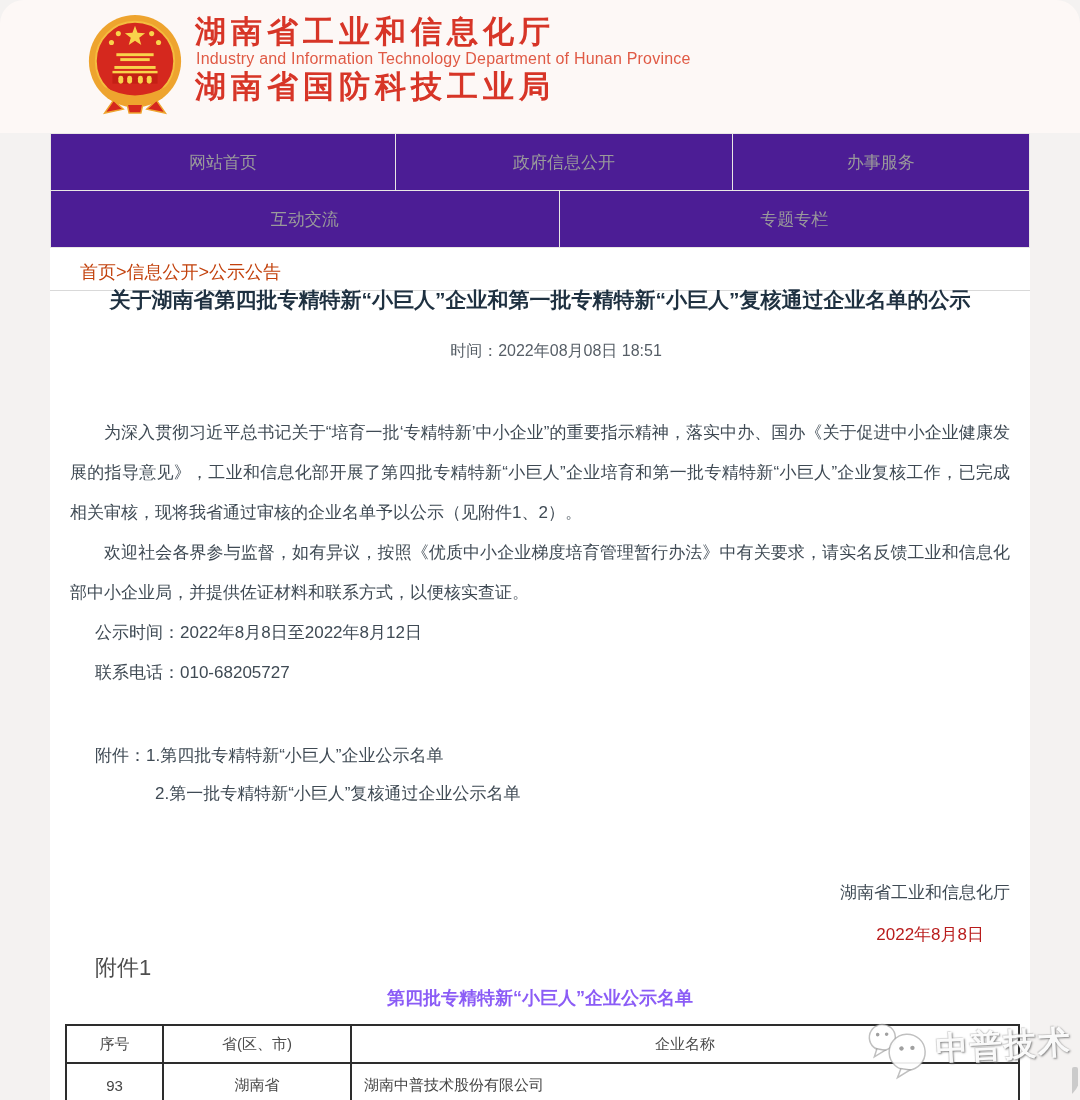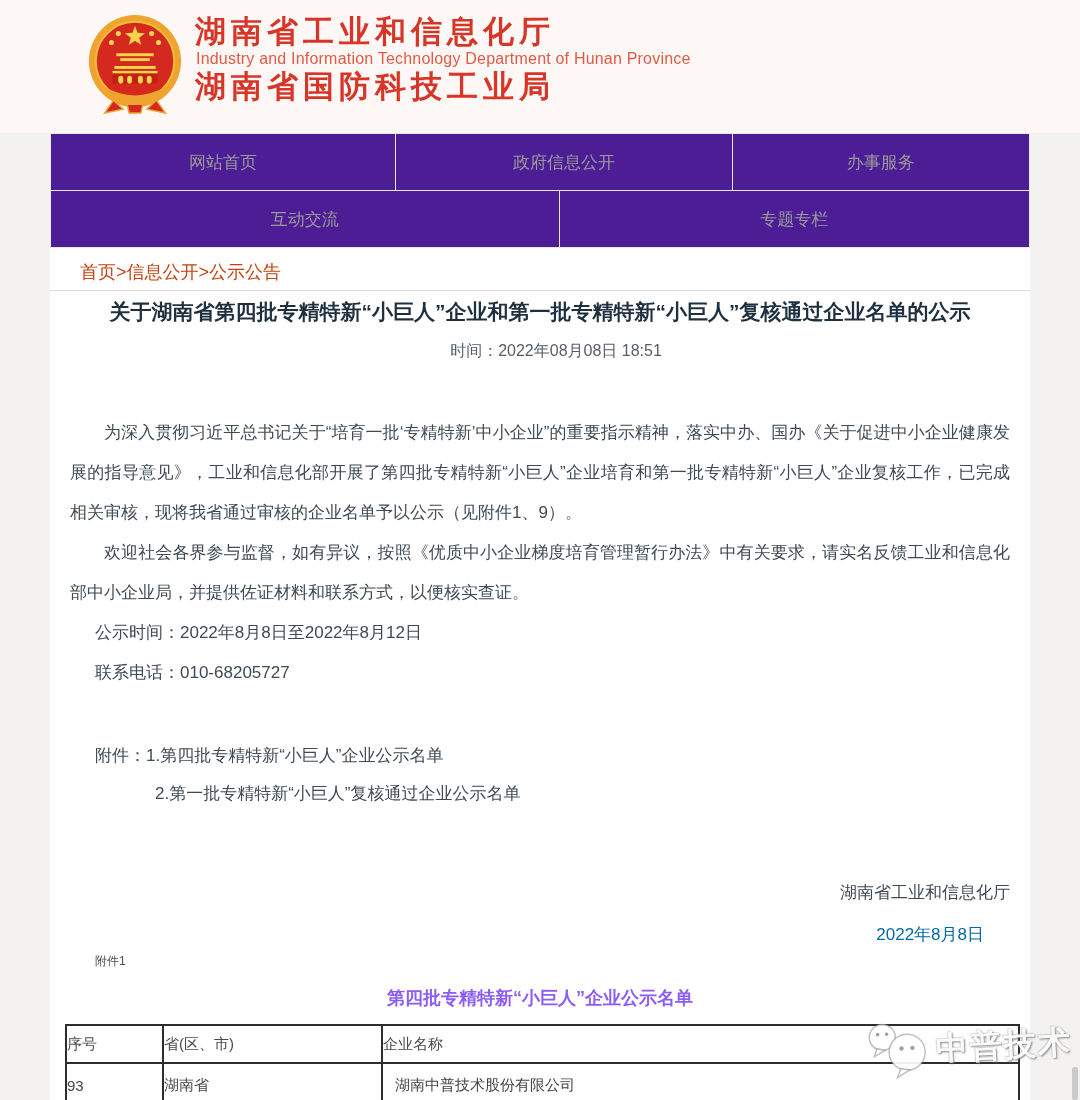--- a/index.html
+++ b/index.html
@@ -1,20 +1,20 @@
 <!DOCTYPE html>
 <html><head>
 <meta charset="utf-8">
 <style>
   * { margin:0; padding:0; box-sizing:border-box; }
   html,body { background:#f4f2f1; }
   body { font-family:"Liberation Sans","DejaVu Sans",sans-serif; }
   .page {
     position:relative; width:1080px; height:1100px; margin:0 auto;
-    background:#f4f2f1; overflow:hidden;
+    background:#f4f2f1; overflow:hidden;border-radius:24px;
   }
   .content-bg { position:absolute; left:50px; top:0; width:980px; height:1100px; background:#ffffff; }
 
   
   .masthead { position:absolute; left:0; top:0; width:1080px; height:133px; background:#fdf8f6; }
   .emblem { position:absolute; left:84px; top:11px; width:102px; height:108px; display:block; }
   .org-titles { position:absolute; left:195px; top:14px; }
   .org-cn { font-size:31px; font-weight:bold; color:#d73527; letter-spacing:5px; line-height:36px; }
   .org-en { font-size:16px; color:#e05a45; line-height:16px; margin:1px 0 2px 1px; letter-spacing:0.2px; }
 
@@ -30,47 +30,47 @@
   .nav-cell:last-child { border-right:none; }
   .r1c1{width:35.3%;} .r1c2{width:34.4%;} .r1c3{width:30.3%;}
   .r2c1{width:52%;} .r2c2{width:48%;}
 
   
   .breadcrumb { position:absolute; left:72px; top:260px; font-size:18px; color:#c2410c; cursor:pointer;margin-left:8px; }
   .crumb-divider { position:absolute; left:50px; top:290px; width:980px; border-top:1px solid #d9d9d9; }
 
   
   .article-title {
-    position:absolute; left:55px; top:299px; width:970px; text-align:center;
+    position:absolute; left:55px; top:287px; width:970px; text-align:center;
     font-size:21px; font-weight:bold; color:#1e3040; line-height:26px;
   }
   .article-time { position:absolute; left:66px; top:341px; width:980px; text-align:center; font-size:16px; color:#565e66; }
 
   .article-body { position:absolute; left:70px; top:413px; width:940px; font-size:17px; color:#3f4a54; }
   .article-body p { line-height:40px; text-align:justify; text-indent:2em; }
   .meta-line { text-indent:25px !important; text-align:left !important; }
   .attachments { margin-top:44px; }
   .attachments p { line-height:38px; text-indent:0; text-align:left; }
   .att-line1 { padding-left:25px; }
   .att-line1 span { cursor:pointer; }
   .att-line2 { padding-left:85px; cursor:pointer; }
 
   .signature-org  { position:absolute; right:70px; top:881px; font-size:17px; color:#3f4a54; }
-  .signature-date { position:absolute; right:96px; top:923px; font-size:17px; color:#0369a1; }
+  .signature-date { position:absolute; right:96px; top:923px; font-size:17px; color:#b91c1c; }
 
   
-  .att1-label { position:absolute; left:95px; top:953px; font-size:12px; font-weight:500; color:#4e4e4e; }
+  .att1-label { position:absolute; left:95px; top:953px; font-size:22px; font-weight:500; color:#4e4e4e; }
   .table-title { position:absolute; left:50px; top:986px; width:980px; text-align:center;
                  font-size:18px; font-weight:bold; color:#8b5cf6; }
   .list-table { position:absolute; left:65px; top:1024px; width:955px; border-collapse:collapse;
                 font-size:15px; color:#444; background:#fff; }
-  .list-table th, .list-table td { border:2px solid #2d2d2d; text-align:left; font-weight:normal; }
+  .list-table th, .list-table td { border:2px solid #2d2d2d; text-align:center; font-weight:normal; }
   .list-table th { height:38px; color:#4a4a4a; }
   .list-table td { height:44px;margin-top:20px; }
-  .col-no { width:97px; } .col-prov { width:219px; }
+  .col-no { width:97px; } .col-prov { width:188px; }
   .cell-company { text-align:left !important; padding-left:12px; }
 
   
   .watermark { position:absolute; left:862px; top:1016px; width:210px; height:64px; z-index:5;
                display:flex; align-items:center; transform:rotate(-3deg); pointer-events:none; }
   .wm-text { font-size:32px; font-weight:bold; color:rgba(255,255,255,0.95); letter-spacing:2px;
              text-shadow:1px 1px 2px rgba(110,110,110,0.85), -1px -1px 1px rgba(160,160,160,0.4); }
 
   
   .scroll-thumb { position:absolute; right:2px; top:1067px; width:6px; height:33px; background:#cbcbcb; border-radius:2px; }
@@ -126,21 +126,21 @@
     </div>
   </nav>
 
   <div class="breadcrumb">首页&gt;信息公开&gt;公示公告</div>
   <div class="crumb-divider"></div>
 
   <h1 class="article-title">关于湖南省第四批专精特新“小巨人”企业和第一批专精特新“小巨人”复核通过企业名单的公示</h1>
   <div class="article-time">时间：2022年08月08日 18:51</div>
 
   <div class="article-body">
-    <p>为深入贯彻习近平总书记关于“培育一批‘专精特新’中小企业”的重要指示精神，落实中办、国办《关于促进中小企业健康发展的指导意见》，工业和信息化部开展了第四批专精特新“小巨人”企业培育和第一批专精特新“小巨人”企业复核工作，已完成相关审核，现将我省通过审核的企业名单予以公示（见附件1、9）。</p>
+    <p>为深入贯彻习近平总书记关于“培育一批‘专精特新’中小企业”的重要指示精神，落实中办、国办《关于促进中小企业健康发展的指导意见》，工业和信息化部开展了第四批专精特新“小巨人”企业培育和第一批专精特新“小巨人”企业复核工作，已完成相关审核，现将我省通过审核的企业名单予以公示（见附件1、2）。</p>
     <p>欢迎社会各界参与监督，如有异议，按照《优质中小企业梯度培育管理暂行办法》中有关要求，请实名反馈工业和信息化部中小企业局，并提供佐证材料和联系方式，以便核实查证。</p>
     <p class="meta-line">公示时间：2022年8月8日至2022年8月12日</p>
     <p class="meta-line">联系电话：010-68205727</p>
     <div class="attachments">
       <p class="att-line1"><span>附件：</span><span>1.第四批专精特新“小巨人”企业公示名单</span></p>
       <p class="att-line2">2.第一批专精特新“小巨人”复核通过企业公示名单</p>
     </div>
   </div>
 
   <div class="signature-org">湖南省工业和信息化厅</div>

